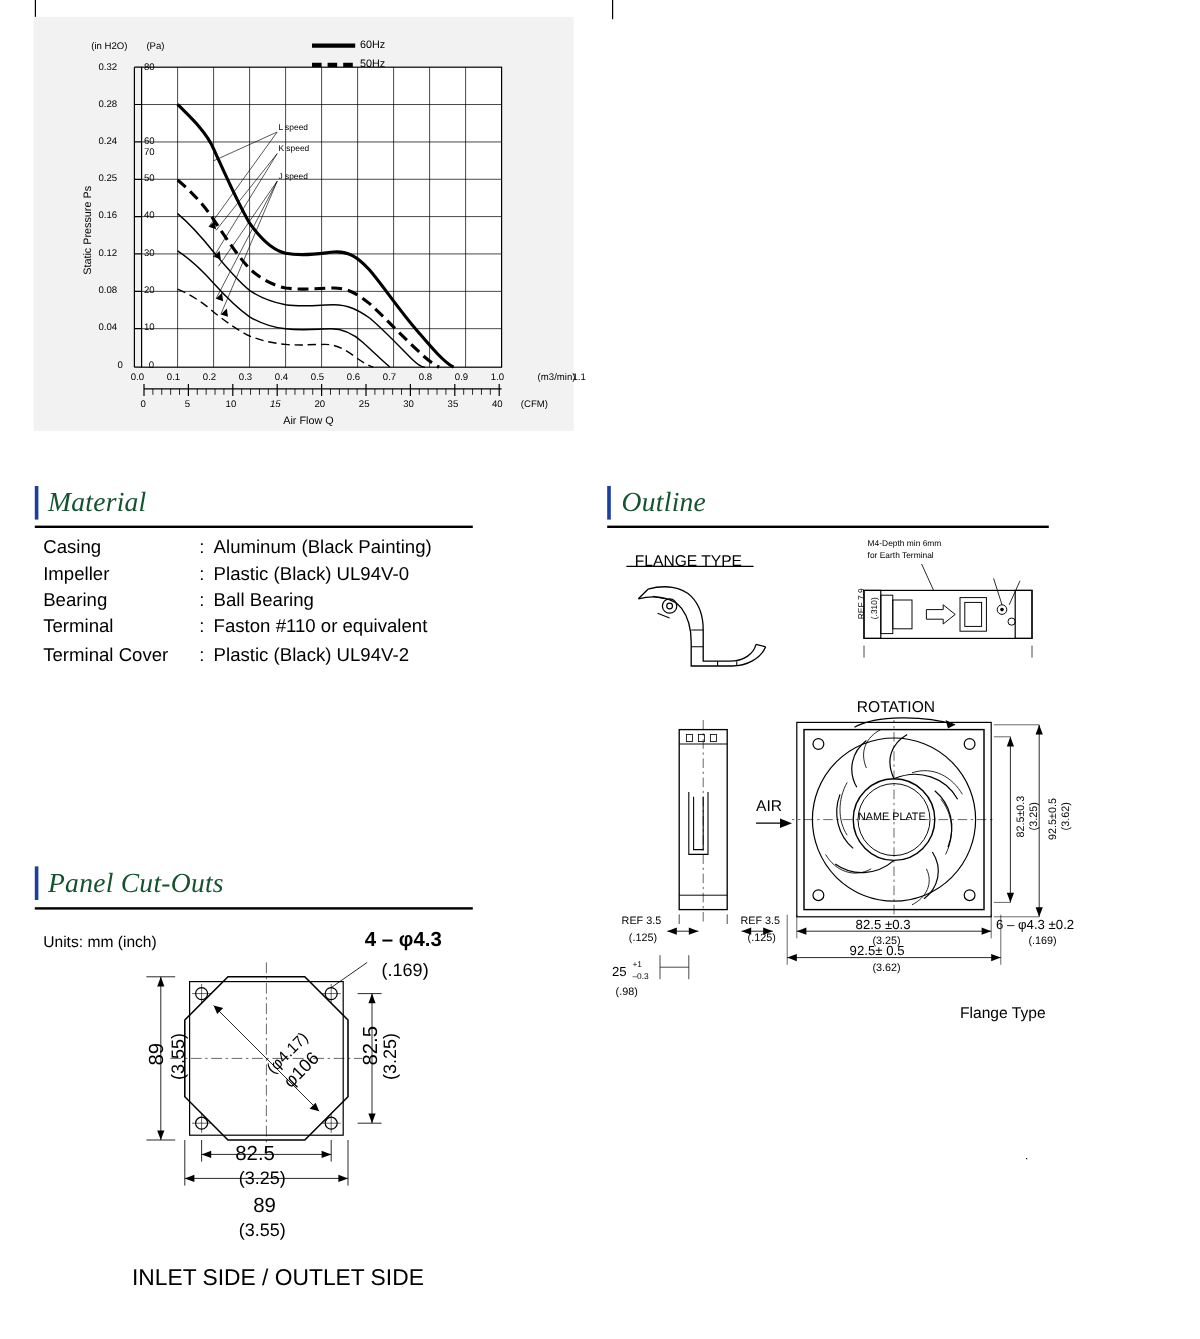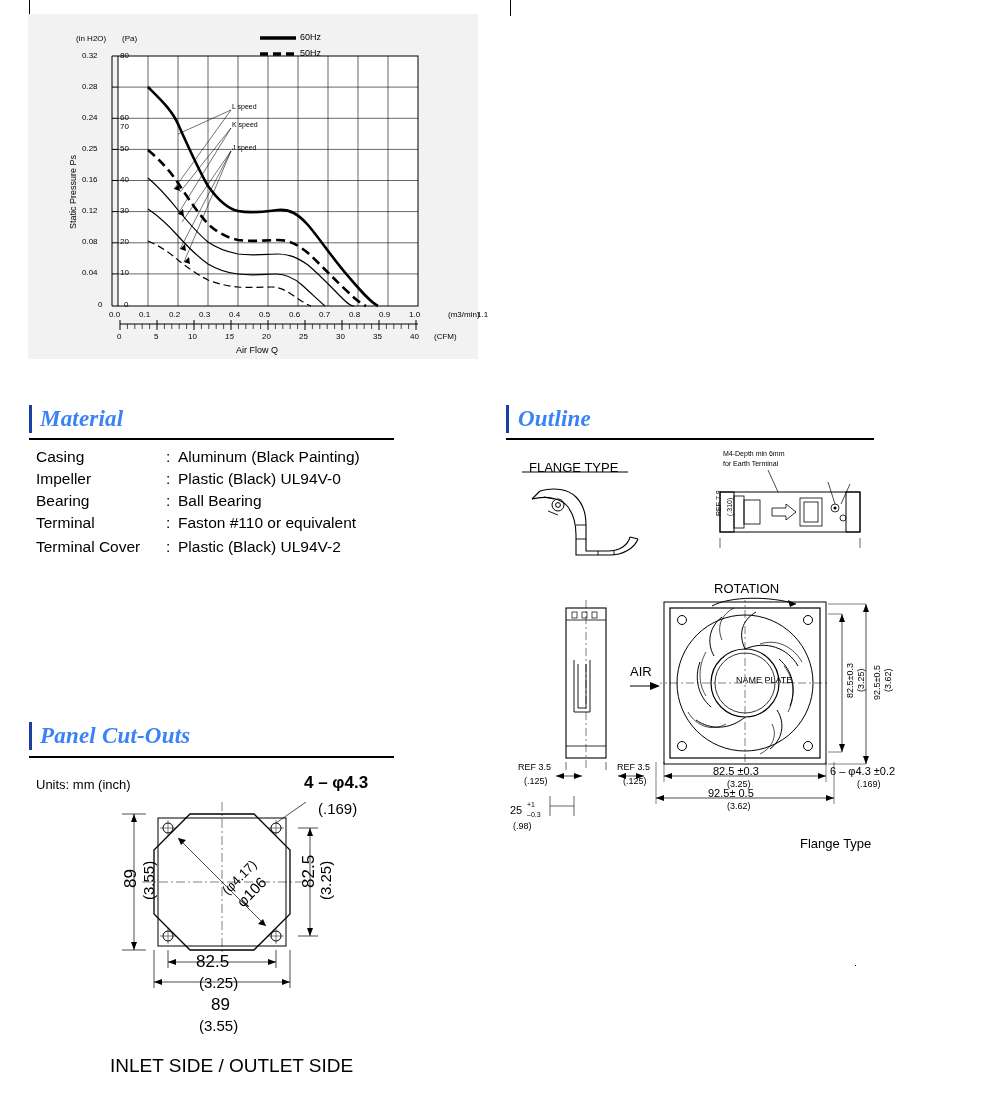--- a/index.html
+++ b/index.html
@@ -13,22 +13,22 @@
   .abs{position:absolute;}
 
   
   .cropmark{position:absolute;background:#000;}
 
   
   .sec-head{
     font-family:"Liberation Serif", serif;
     font-style:italic;
     font-size:23px;
-    color:#3b82f6;
-    font-weight:bold;
+    color:#14532d;
+    font-weight:normal;
     letter-spacing:.2px;
   }
   .sec-bar{
     position:absolute;
     background:#1a3fa0;
   }
   .sec-rule{
     position:absolute;
     height:2px;background:#000;
   }
@@ -344,21 +344,21 @@
       <path d="M46,96 C38,84 38,66 46,52"></path>
       <path d="M62,40 C56,26 62,14 74,8"></path>
     </g>
 
     <g stroke="#000" stroke-width="0.5" stroke-dasharray="8,3,2,3">
       <line x1="85" y1="-6" x2="85" y2="172"></line>
       <line x1="-6" y1="83" x2="176" y2="83"></line>
     </g>
   </svg>
 </div>
-<div class="t9" style="left:736px;top:675px;">NAME PLATE</div>
+<div class="t9" style="left:715px;top:675px;">NAME PLATE</div>
 
 <div class="t13" style="left:630px;top:664px;">AIR</div>
 <div class="abs" style="left:630px;top:680px;width:36px;height:14px;">
   <svg width="36" height="14" viewBox="0 0 36 14">
     <line x1="0" y1="6" x2="24" y2="6" stroke="#000" stroke-width="1"></line>
     <polygon points="30,6 20,2 20,10" fill="#000"></polygon>
   </svg>
 </div>
 
 <div class="abs" style="left:556px;top:600px;width:60px;height:170px;">

